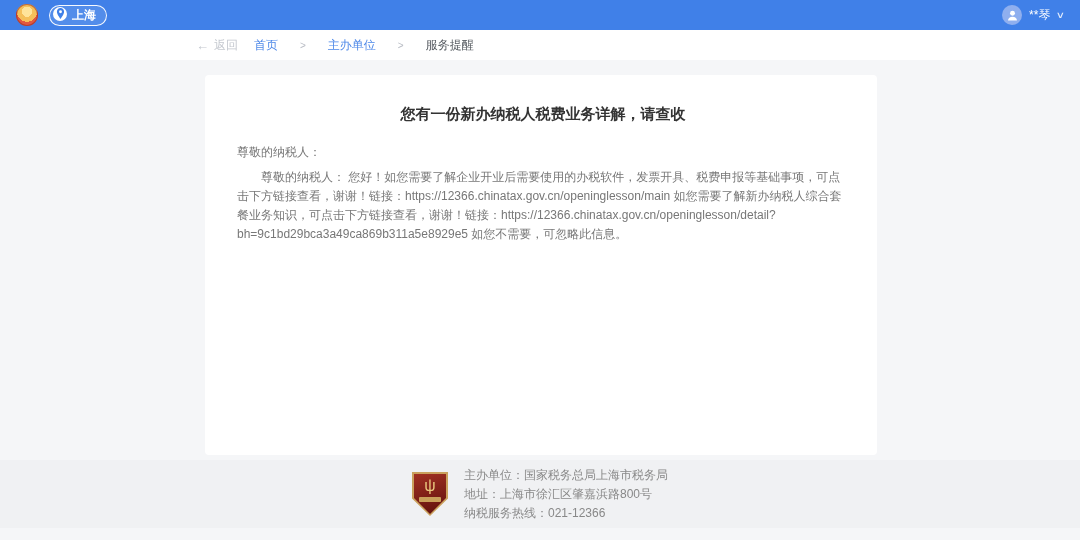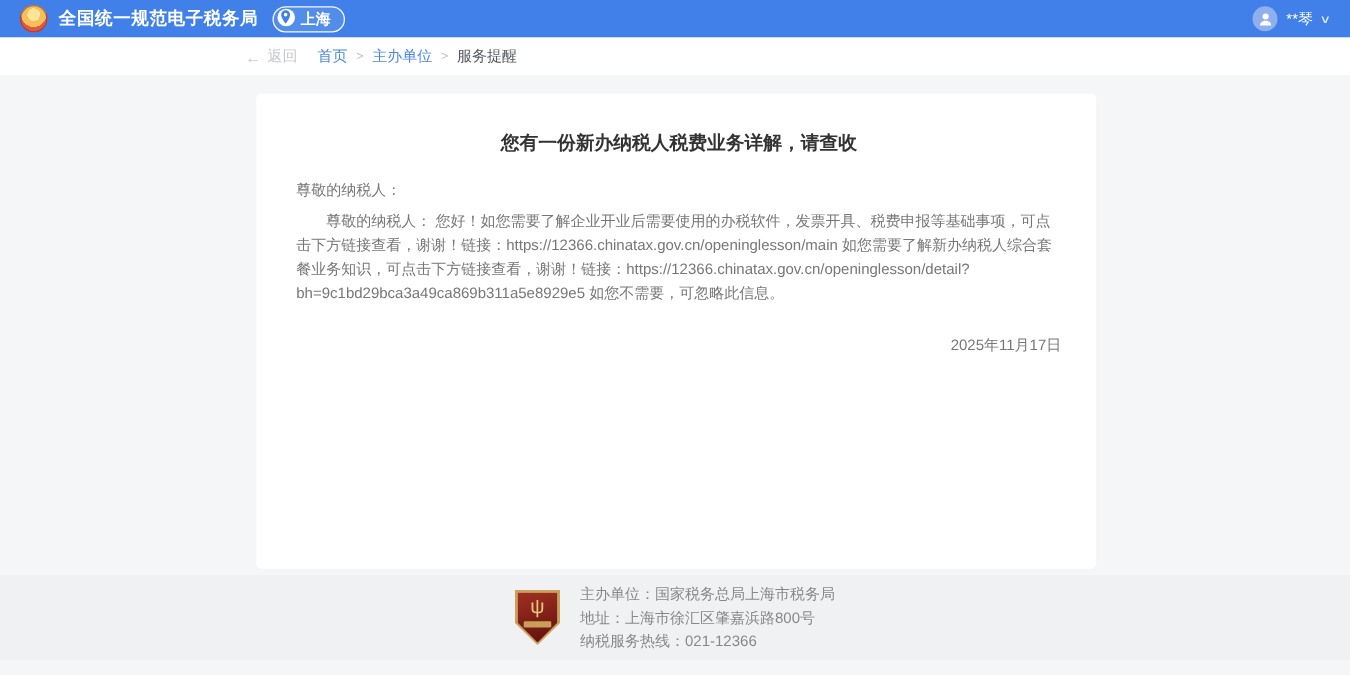--- a/index.html
+++ b/index.html
@@ -43,21 +43,21 @@
   .chev { font-size:9px; color:rgba(255,255,255,.85); transform:scaleX(1.4); }
 
   
   .breadcrumb-bar {
     height:30px; background:#ffffff;
     display:flex; align-items:center; gap:16px;
     padding-left:196px; font-size:12px;
   }
   .back-link { display:flex; align-items:center; gap:5px; color:#c4c8cf; cursor:default; }
   .back-link .arrow { font-size:13px; }
-  .crumbs { display:flex; align-items:center; gap:7px; }
+  .crumbs { display:flex; align-items:center; gap:22px; }
   .crumb-link { color:#4c87e8; cursor:pointer; }
   .crumb-sep { color:#b8bcc4; font-size:10px; }
   .crumb-current { color:#555a60; }
 
   
   .main { height:400px; position:relative; }
   .card {
     position:absolute; left:205px; top:15px;
     width:672px; height:380px;
     background:#fff; border-radius:4px;
@@ -95,21 +95,20 @@
   .shield-banner { position:absolute; left:5px; right:5px; bottom:12px; height:5px;
     background:#c9a05a; border-radius:1px; }
   .footer-lines { font-size:12px; color:#888; line-height:19px; }
 </style>
 </head>
 <body>
 
 <div class="app-header">
   <div class="brand">
     <span class="emblem"></span>
-    <span class="brand-title">全国统一规范电子税务局</span>
     <span class="loc-badge">
       <span class="pin-wrap">
         <svg width="9" height="11" viewBox="0 0 10 12">
             <path d="M5 0C2.8 0 1 1.8 1 4c0 2.9 4 8 4 8s4-5.1 4-8c0-2.2-1.8-4-4-4zm0 5.6A1.6 1.6 0 1 1 5 2.4a1.6 1.6 0 0 1 0 3.2z" fill="#4080e8"></path>
           </svg>
       </span>
       <span>上海</span>
     </span>
   </div>
   <div class="user-area">
@@ -137,21 +136,20 @@
     <span class="crumb-current">服务提醒</span>
   </span>
 </div>
 
 <div class="main">
   <div class="card">
     <div class="notice-title">您有一份新办纳税人税费业务详解，请查收</div>
     <div class="salutation">尊敬的纳税人：</div>
     <div class="body-para">尊敬的纳税人： 您好！如您需要了解企业开业后需要使用的办税软件，发票开具、税费申报等基础事项，可点击下方链接查看，谢谢！链接：https://12366.chinatax.gov.cn/openinglesson/main 如您需要了解新办纳税人综合套餐业务知识，可点击下方链接查看，谢谢！链接：https://12366.chinatax.gov.cn/openinglesson/detail?bh=9c1bd29bca3a49ca869b311a5e8929e5 如您不需要，可忽略此信息。</div>
     <div class="signature-block">
-      <div>2025年11月17日</div>
     </div>
   </div>
 </div>
 
 <div class="app-footer">
   <div class="shield">
     <div class="shield-inner">
       <span>ψ</span>
       <span class="shield-banner"></span>
     </div>

